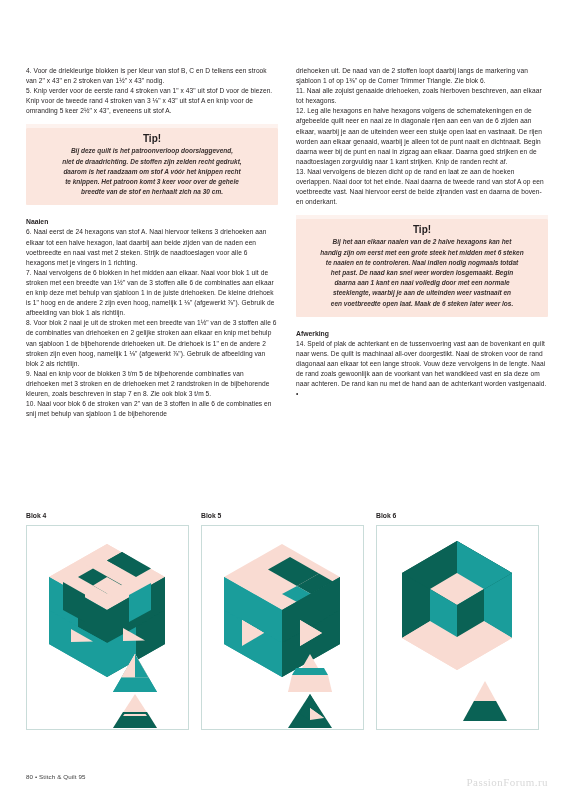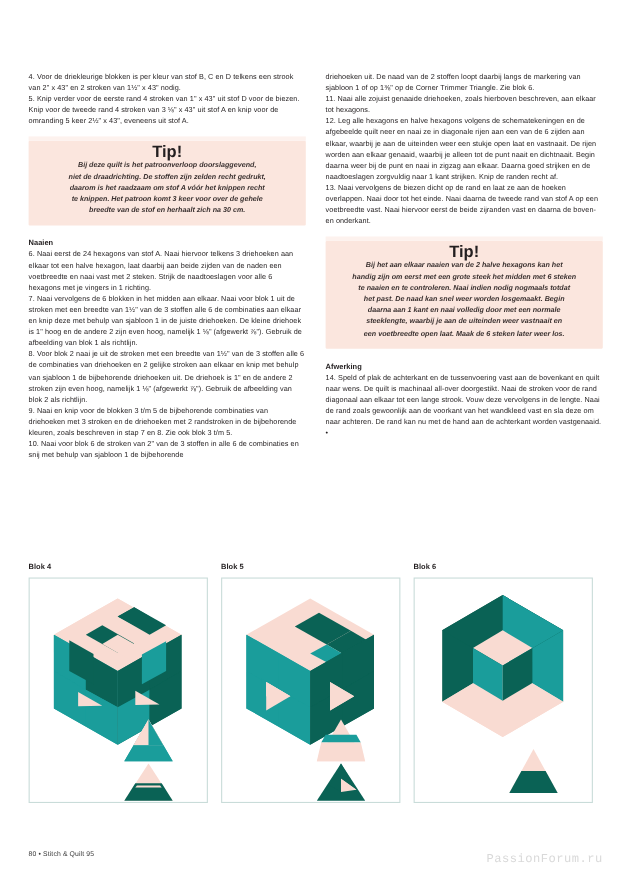--- a/index.html
+++ b/index.html
@@ -60,21 +60,21 @@
     position: relative;
   }
   .tip::before {
     content: "";
     position: absolute;
     left: 0; right: 0; top: -4px;
     height: 4px;
     background: #fdf2ee;
   }
   .tip-title {
-    font-size: 15px;
+    font-size: 10px;
     font-weight: bold;
     color: #231f20;
     margin-bottom: 2px;
     line-height: 11px;
   }
   .tip-body {
     font-size: 6.5px;
     line-height: 10.2px;
     font-style: italic;
     font-weight: bold;
@@ -118,21 +118,21 @@
     color: #3b3b3b;
     letter-spacing: .02em;
   }
   .watermark {
     position: absolute;
     right: 18px;
     bottom: 12px;
     font-size: 11px;
     color: #d9d9d9;
     letter-spacing: .04em;
-    font-family: Liberation Mono, monospace;
+    font-family: Liberation Serif, serif;
     user-select: none;
     margin-left: 48px;
   }
 </style>
 </head>
 <body>
 
 <div class="page">
 
   <div class="columns">

